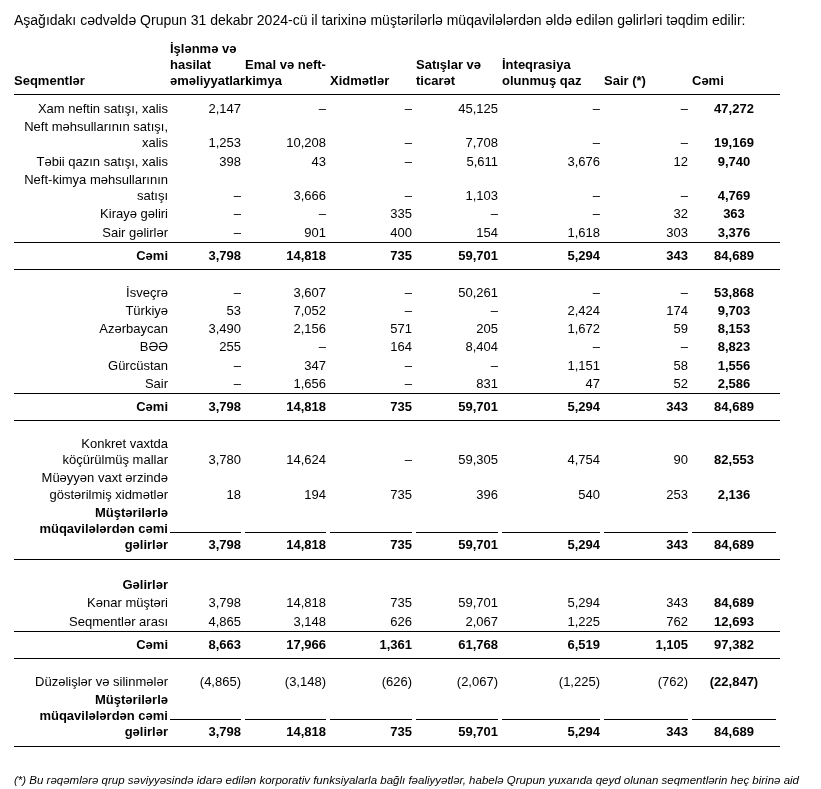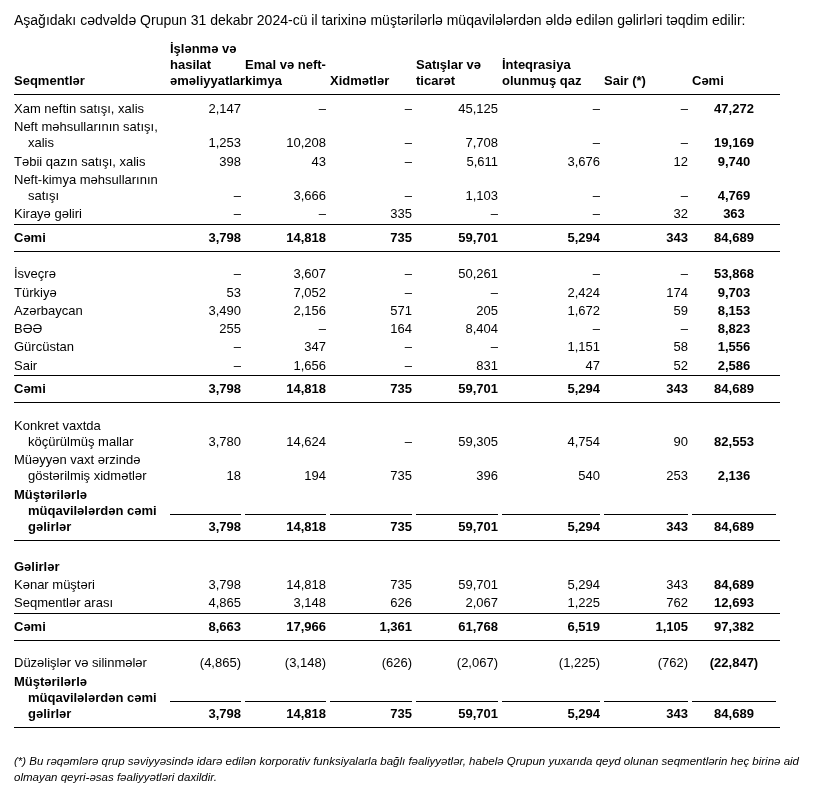--- a/index.html
+++ b/index.html
@@ -34,20 +34,21 @@
   }
   th.lbl { text-align: left; padding-left: 0; }
   td {
     padding: 1px 4px 1px 0;
     line-height: 1.25;
   }
   td.lbl {
     padding-left: 14px;
     text-indent: -14px;
     padding-right: 2px;
+    text-align: right;
   }
   td.val { text-align: right; }
   td.val:last-child { font-weight: 700; text-align: center; }
   tbody tr:first-child td { padding-top: 6px; }
   tr.row-total td {
     font-weight: 700;
     border-top: 1px solid #000;
     border-bottom: 1px solid #000;
     padding-top: 5px;
     padding-bottom: 5px;
@@ -144,20 +145,30 @@
         <tr class="row-normal">
           <td class="lbl">Kirayə gəliri</td>
           <td class="val">–</td>
           <td class="val">–</td>
           <td class="val">335</td>
           <td class="val">–</td>
           <td class="val">–</td>
           <td class="val">32</td>
           <td class="val">363</td>
         </tr>
+        <tr class="row-normal">
+          <td class="lbl">Sair gəlirlər</td>
+          <td class="val">–</td>
+          <td class="val">901</td>
+          <td class="val">400</td>
+          <td class="val">154</td>
+          <td class="val">1,618</td>
+          <td class="val">303</td>
+          <td class="val">3,376</td>
+        </tr>
         <tr class="row-total">
           <td class="lbl">Cəmi</td>
           <td class="val">3,798</td>
           <td class="val">14,818</td>
           <td class="val">735</td>
           <td class="val">59,701</td>
           <td class="val">5,294</td>
           <td class="val">343</td>
           <td class="val">84,689</td>
         </tr>

